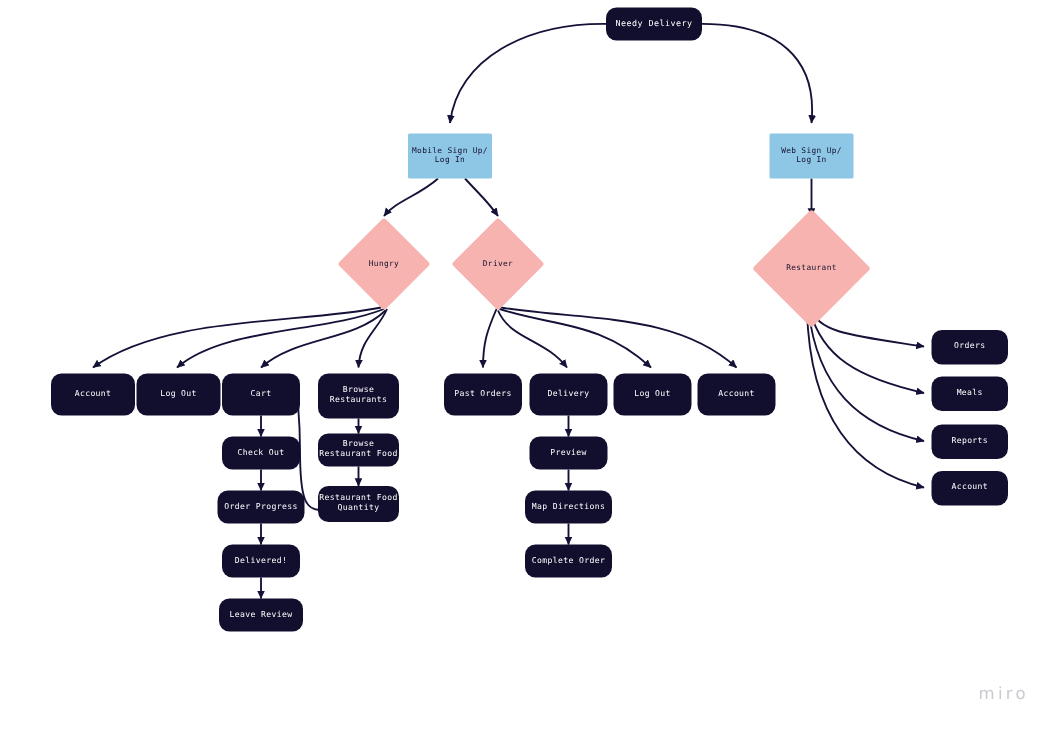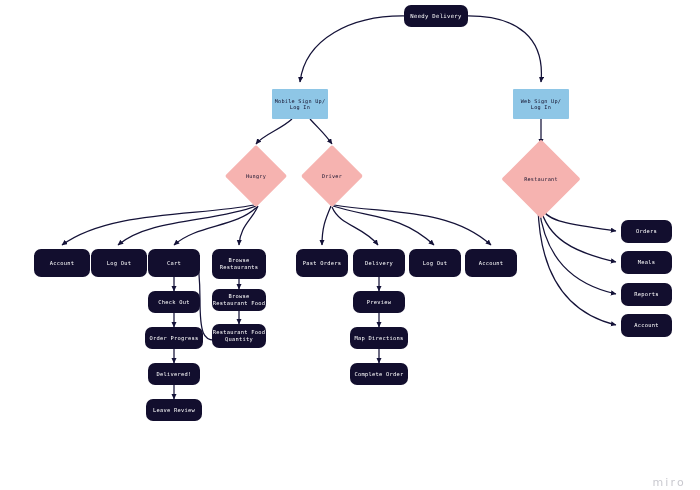--- a/index.html
+++ b/index.html
@@ -32,21 +32,21 @@
   .diamond .shape{
     position:absolute;left:0;top:0;width:100%;height:100%;
     background:#f6b3b0;transform:rotate(45deg);border-radius:2px;
   }
   .diamond .dlabel{
     position:absolute;left:0;top:0;width:100%;height:100%;
     display:flex;align-items:center;justify-content:center;
     color:#13102c;font-size:5.2px;letter-spacing:0.25px;text-align:center;
   }
   #watermark{
-    position:absolute;right:14px;bottom:1px;
+    position:absolute;right:14px;bottom:21px;
     color:#c9c9cf;font-size:11px;letter-spacing:2.2px;
     font-family:"DejaVu Sans","Liberation Sans",sans-serif;
   }
 </style>
 </head>
 <body>
 
 <div id="canvas">
 
   <svg class="edges" viewBox="0 0 700 490" xmlns="http://www.w3.org/2000/svg">

